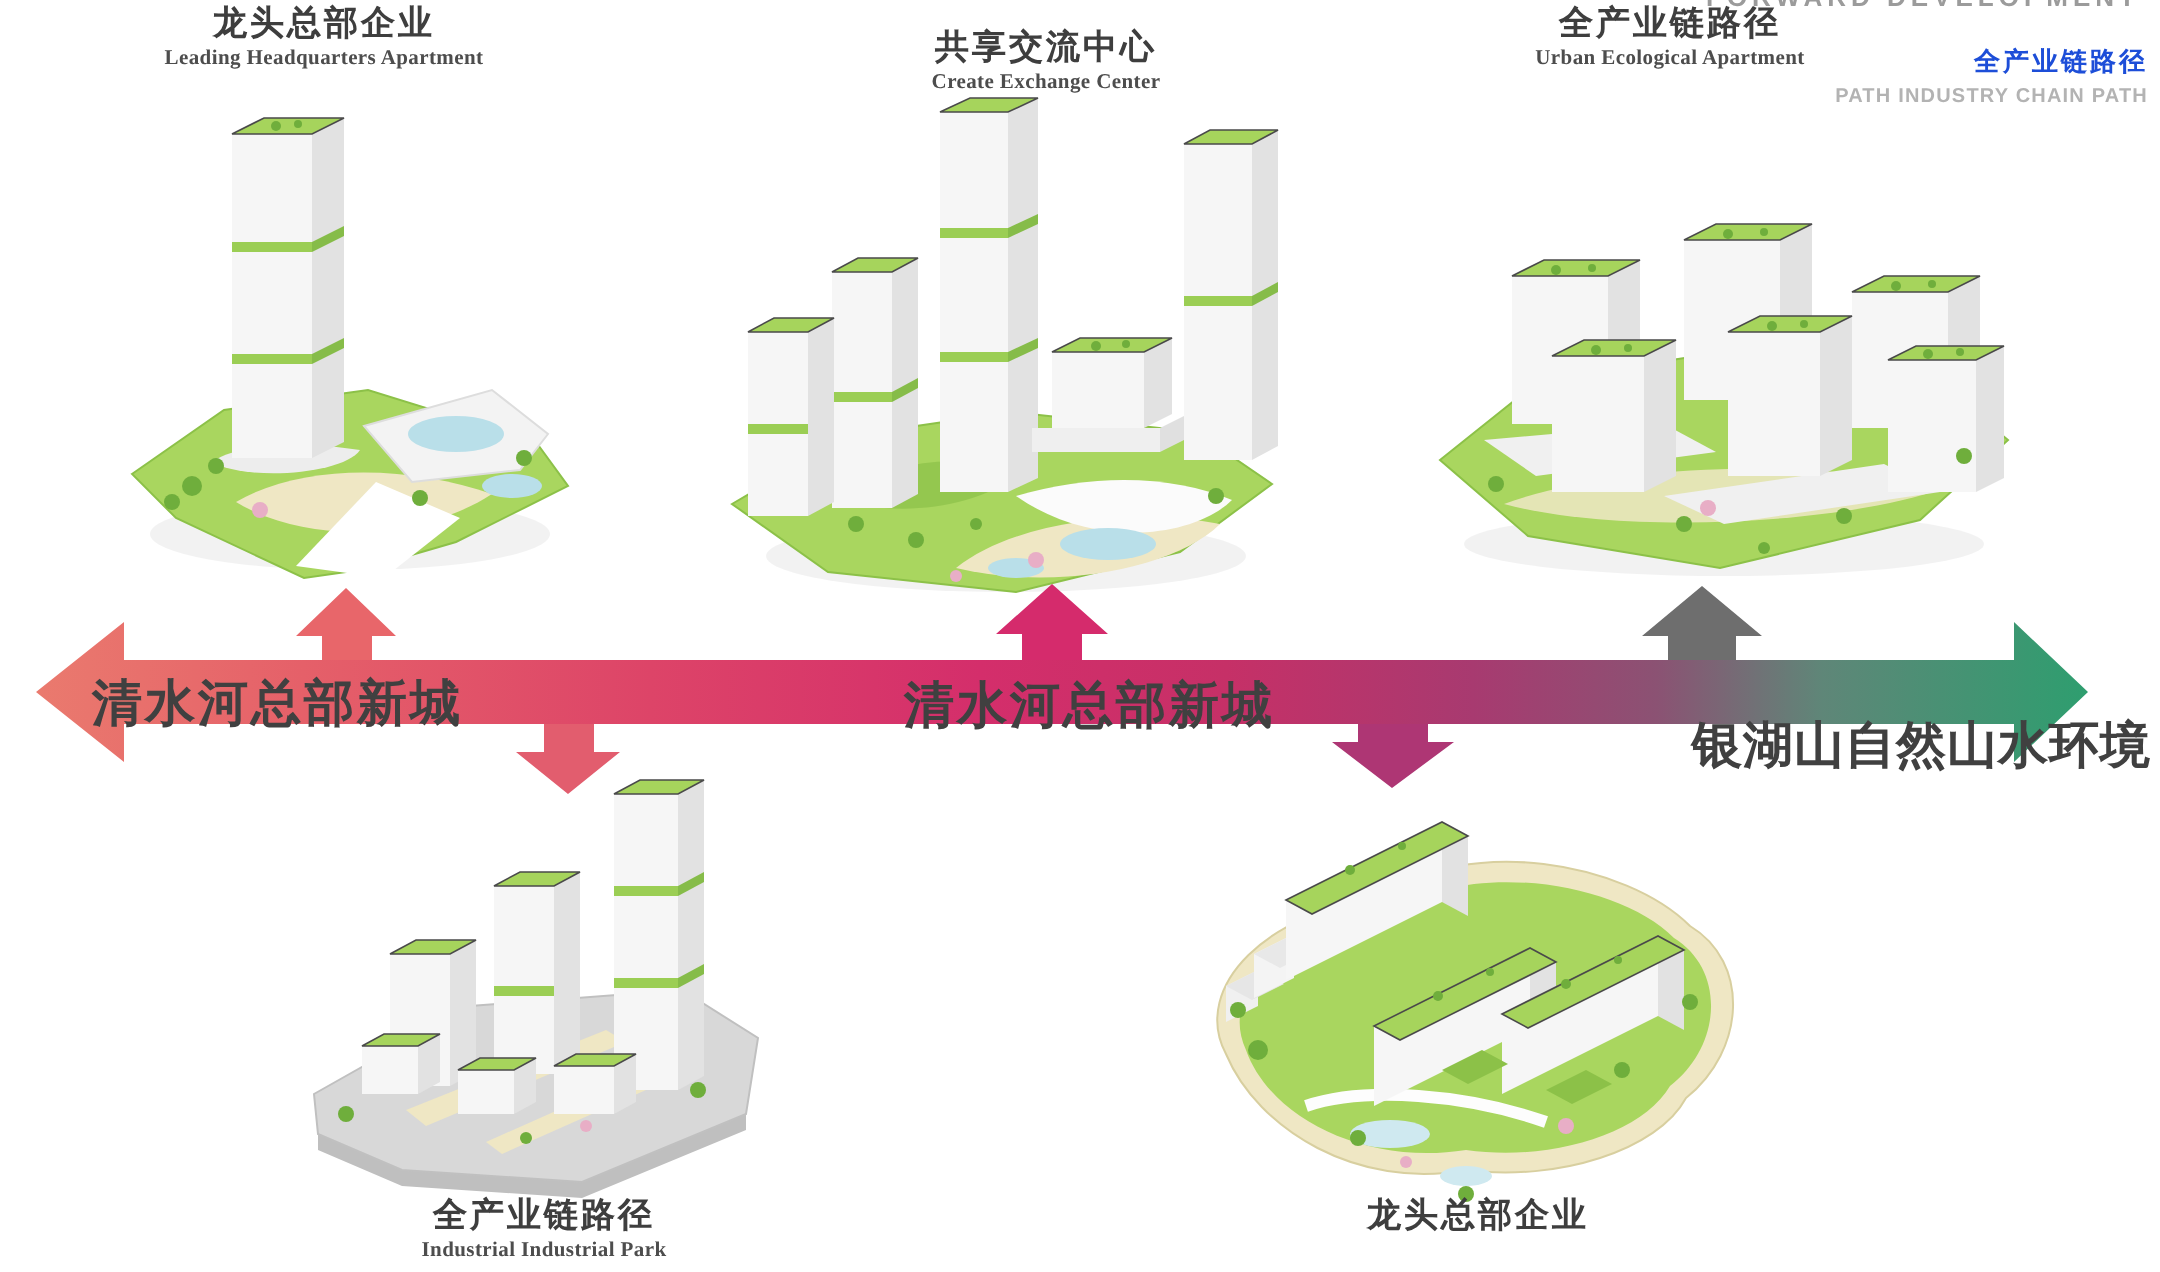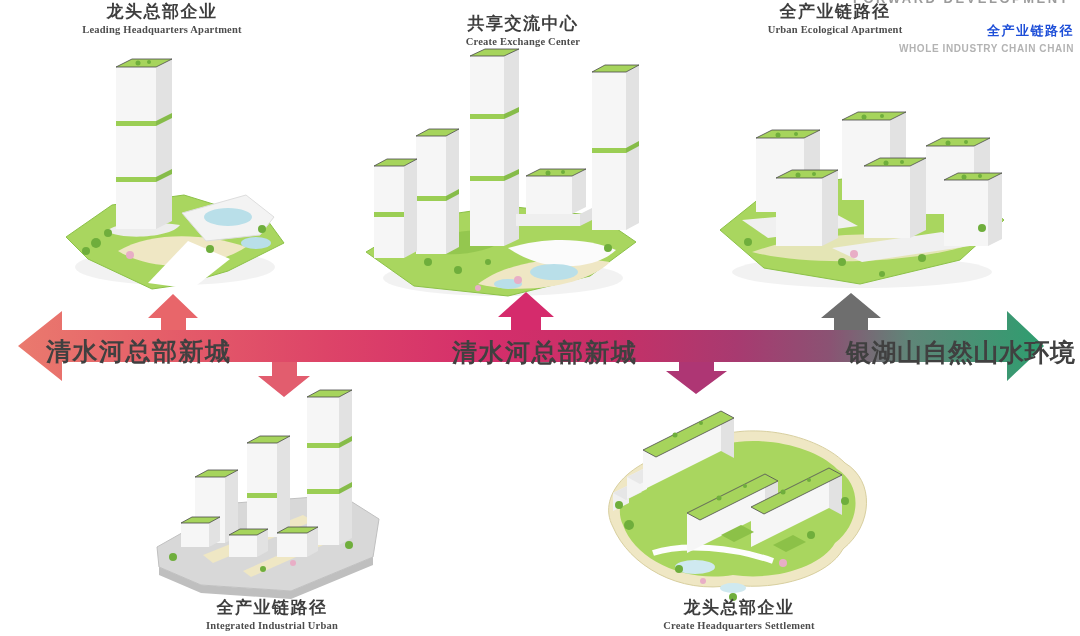--- a/index.html
+++ b/index.html
@@ -13,21 +13,21 @@
   .label .zh{font-size:17px;font-weight:bold;color:#3e3e3e;letter-spacing:1.5px;line-height:20px;}
   .label .en{font-size:10.5px;font-weight:bold;color:#4d4d4d;margin-top:2px;letter-spacing:0.2px;}
   .corner-label{position:absolute;z-index:3;right:6px;top:22px;text-align:right;width:300px;}
   .corner-label .zh{font-size:13px;font-weight:bold;color:#1d4ed8;letter-spacing:1.5px;}
   .corner-label .en{font-size:10px;font-weight:bold;color:#b3b3b3;letter-spacing:0.6px;margin-top:3px;}
   .clip-wrap{position:absolute;z-index:3;top:0;right:10px;width:260px;height:8px;overflow:hidden;text-align:right;}
   .clip-wrap .t{display:block;position:relative;top:-9px;font-size:13px;font-weight:bold;color:#9b9b9b;letter-spacing:2.5px;white-space:nowrap;}
   .axis-text{position:absolute;z-index:3;color:#404040;font-weight:bold;font-size:25px;letter-spacing:1.5px;white-space:nowrap;}
   .axis-text.left{left:46px;top:335px;}
   .axis-text.center{left:452px;top:336px;}
-  .axis-text.right{left:846px;top:336px;letter-spacing:0.5px;}
+  .axis-text.right{left:846px;top:356px;letter-spacing:0.5px;}
 </style>
 </head>
 <body>
 
 <div class="canvas">
 
   <svg class="illus" style="left:60px;top:45px;" width="230" height="250" viewBox="0 0 230 250">
     <ellipse cx="115" cy="222" rx="100" ry="18" fill="#000000" opacity="0.05"></ellipse>
     <path d="M6,192 L52,160 L124,150 L208,176 L224,198 L168,226 L120,240 L92,244 L28,214 Z" fill="#a9d65f" stroke="#8cc148" stroke-width="1"></path>
     <path d="M58,206 C92,186 146,188 186,202 C156,222 98,230 58,206 Z" fill="#efe7c4"></path>
@@ -260,28 +260,27 @@
   <div class="label" style="left:383px;top:2px;margin-top:12px;">
     <div class="zh">共享交流中心</div>
     <div class="en">Create Exchange Center</div>
   </div>
   <div class="label" style="left:695px;top:2px;">
     <div class="zh">全产业链路径</div>
     <div class="en">Urban Ecological Apartment</div>
   </div>
   <div class="label" style="left:132px;top:598px;">
     <div class="zh">全产业链路径</div>
-    <div class="en">Integrated Industrial Urban</div>
+    <div class="en">Industrial Industrial Park</div>
   </div>
   <div class="label" style="left:599px;top:598px;">
     <div class="zh">龙头总部企业</div>
-    <div class="en">Create Headquarters Settlement</div>
   </div>
 
   <div class="clip-wrap">
     <span class="t">FORWARD DEVELOPMENT</span>
   </div>
   <div class="corner-label">
     <div class="zh">全产业链路径</div>
-    <div class="en">WHOLE INDUSTRY CHAIN CHAIN</div>
+    <div class="en">PATH INDUSTRY CHAIN PATH</div>
   </div>
 
 </div>
 
 </body></html>

